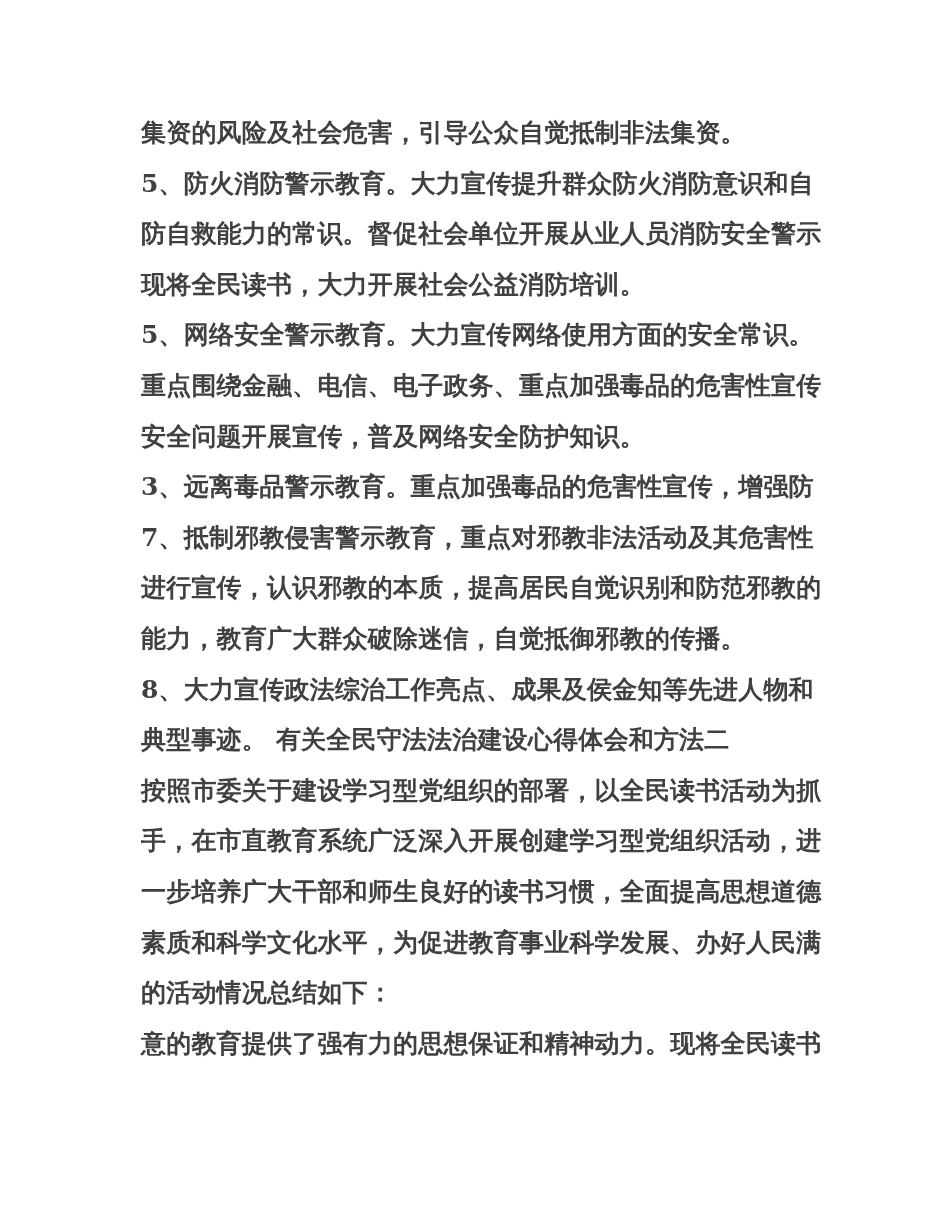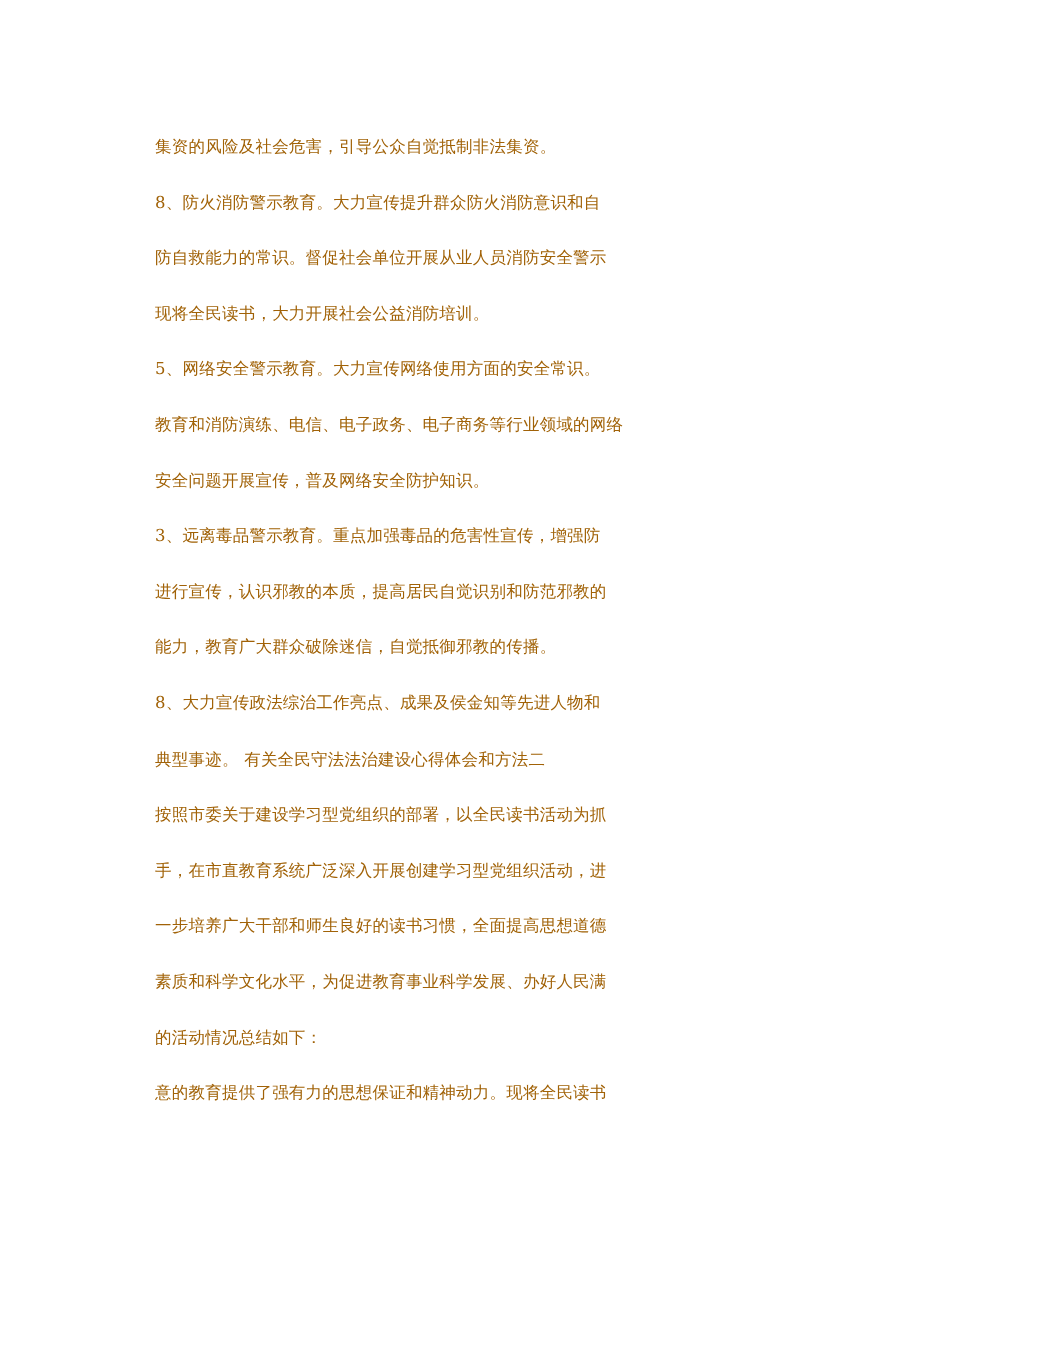--- a/index.html
+++ b/index.html
@@ -14,40 +14,42 @@
       overflow: hidden;
     }
     .page {
       position: absolute;
       left: 141px;
       top: 108px;
       width: 680px;
     }
     .line {
       font-family: "DejaVu Serif", "Liberation Serif", serif;
-      font-size: 15px;
+      font-size: 25px;
       line-height: 50.6px;
       height: 50.6px;
-      color: #a16207;
+      color: #404040;
       white-space: nowrap;
       letter-spacing: 0.2px;
+      font-weight: bold;
     }
   </style>
 </head>
 <body>
 
 <div class="page">
   <div class="line">集资的风险及社会危害，引导公众自觉抵制非法集资。</div>
-  <div class="line">8、防火消防警示教育。大力宣传提升群众防火消防意识和自</div>
+  <div class="line">5、防火消防警示教育。大力宣传提升群众防火消防意识和自</div>
   <div class="line">防自救能力的常识。督促社会单位开展从业人员消防安全警示</div>
   <div class="line">现将全民读书，大力开展社会公益消防培训。</div>
   <div class="line">5、网络安全警示教育。大力宣传网络使用方面的安全常识。</div>
-  <div class="line">教育和消防演练、电信、电子政务、电子商务等行业领域的网络</div>
+  <div class="line">重点围绕金融、电信、电子政务、重点加强毒品的危害性宣传</div>
   <div class="line">安全问题开展宣传，普及网络安全防护知识。</div>
   <div class="line">3、远离毒品警示教育。重点加强毒品的危害性宣传，增强防</div>
+  <div class="line">7、抵制邪教侵害警示教育，重点对邪教非法活动及其危害性</div>
   <div class="line">进行宣传，认识邪教的本质，提高居民自觉识别和防范邪教的</div>
   <div class="line">能力，教育广大群众破除迷信，自觉抵御邪教的传播。</div>
   <div class="line">8、大力宣传政法综治工作亮点、成果及侯金知等先进人物和</div>
   <div class="line">典型事迹。 有关全民守法法治建设心得体会和方法二</div>
   <div class="line">按照市委关于建设学习型党组织的部署，以全民读书活动为抓</div>
   <div class="line">手，在市直教育系统广泛深入开展创建学习型党组织活动，进</div>
   <div class="line">一步培养广大干部和师生良好的读书习惯，全面提高思想道德</div>
   <div class="line">素质和科学文化水平，为促进教育事业科学发展、办好人民满</div>
   <div class="line">的活动情况总结如下：</div>
   <div class="line">意的教育提供了强有力的思想保证和精神动力。现将全民读书</div>

